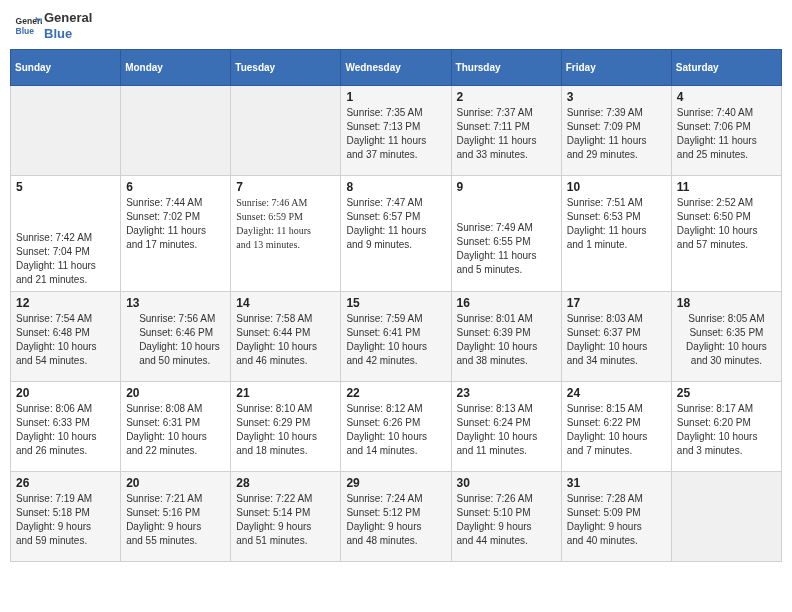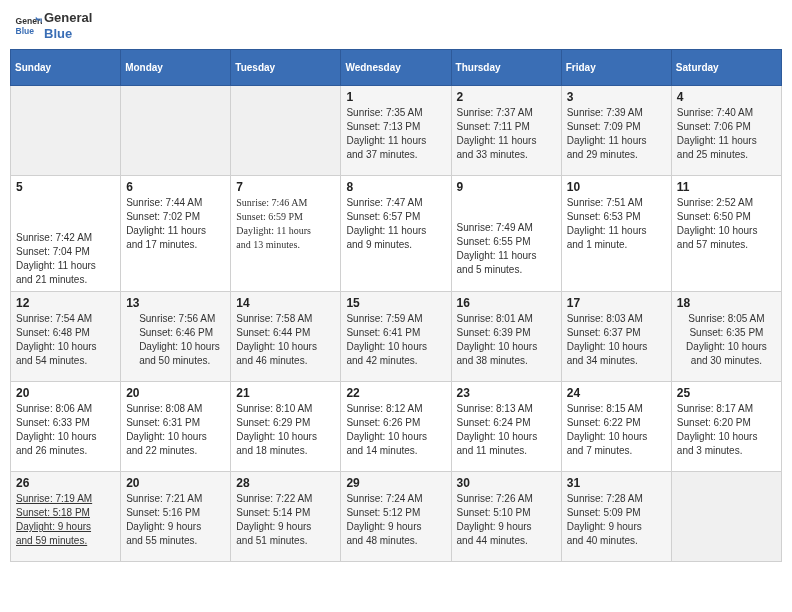--- a/index.html
+++ b/index.html
@@ -308,21 +308,21 @@
           <div class="day-number">25</div>
           <div class="day-info" style="white-space: pre-line;">Sunrise: 8:17 AM
 Sunset: 6:20 PM
 Daylight: 10 hours
 and 3 minutes.</div>
         </td>
       </tr>
       <tr>
         <td>
           <div class="day-number">26</div>
-          <div class="day-info" style="white-space: pre-line; text-decoration: underline;">Sunrise: 7:19 AM
+          <div class="day-info" style="white-space: pre-line;">Sunrise: 7:19 AM
 Sunset: 5:18 PM
 Daylight: 9 hours
 and 59 minutes.</div>
         </td>
         <td>
           <div class="day-number">20</div>
           <div class="day-info" style="white-space: pre-line;">Sunrise: 7:21 AM
 Sunset: 5:16 PM
 Daylight: 9 hours
 and 55 minutes.</div>

